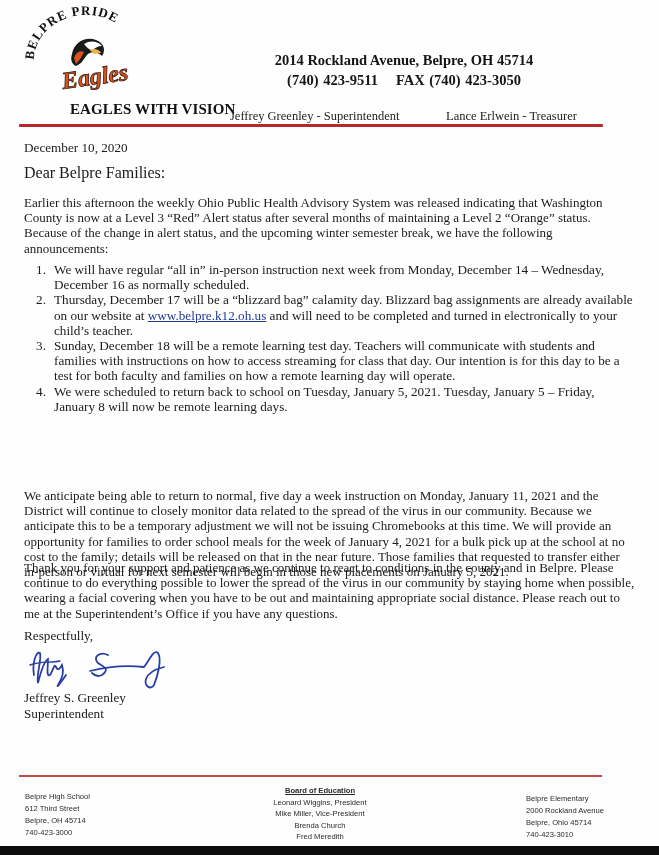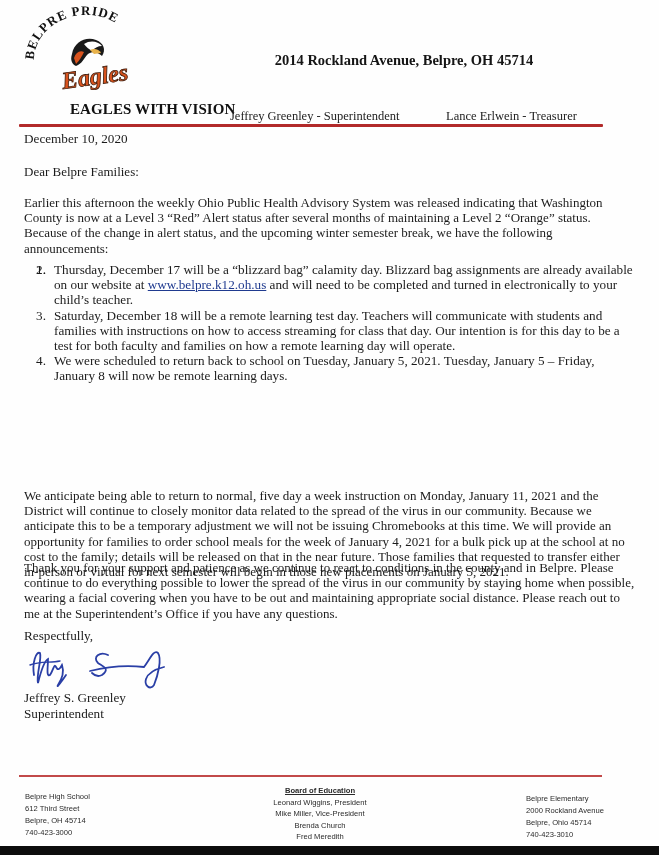--- a/index.html
+++ b/index.html
@@ -34,22 +34,22 @@
     .phone .gap { display: inline-block; width: 18px; }
     .officers {
       position: absolute; left: 230px; top: 109px; font-size: 12.5px; color: #222;
     }
     .officers .treas { position: absolute; left: 216px; top: 0; white-space: nowrap; }
     .officers .supt { white-space: nowrap; }
     .header-rule {
       position: absolute; left: 19px; top: 124px; width: 584px; height: 3px;
       background: #b22a2a; border-radius: 1px;
     }
-    .date { position: absolute; left: 24px; top: 131px; font-size: 13.2px; }
-    .salutation { position: absolute; left: 24px; top: 164px; font-size: 13px; }
+    .date { position: absolute; left: 24px; top: 140px; font-size: 13.2px; }
+    .salutation { position: absolute; left: 24px; top: 164px; font-size: 16px; }
     .para { position: absolute; left: 24px; width: 612px; font-size: 13px; line-height: 15.2px; text-align: left; }
     .p1 { top: 195px; }
     .list { position: absolute; left: 24px; top: 262px; width: 612px; margin: 0; padding: 0; list-style: none; font-size: 13.2px; line-height: 15.2px; }
     .list li { position: relative; padding-left: 30px; margin-bottom: 0; }
     .list li .num { position: absolute; left: 0; width: 22px; text-align: right; }
     .link { color: #1f3a8f; text-decoration: underline; }
     .p2 { top: 488px; }
     .p3 { top: 560px; }
     .closing { position: absolute; left: 24px; top: 628px; font-size: 13.2px; }
     .signature { position: absolute; left: 26px; top: 645px; width: 150px; height: 45px; }
@@ -83,41 +83,45 @@
       <path d="M58 48 C 60 36, 72 30, 82 34 C 90 37, 92 44, 88 50 C 84 46, 78 45, 74 48 C 70 52, 68 58, 62 60 C 58 58, 56 54, 58 48 Z" fill="#1a1a1a"></path>
       <path d="M70 38 C 76 34, 84 35, 88 40 C 84 40, 80 42, 78 45 C 75 43, 72 41, 70 38 Z" fill="#ffffff"></path>
       <path d="M60 52 C 62 46, 66 44, 70 46 C 68 50, 66 54, 62 58 Z" fill="#d9531e"></path>
       <path d="M76 44 C 80 42, 85 43, 87 47 L 80 48 Z" fill="#e8b24a"></path>
       <text x="48" y="80" font-family="Liberation Serif, serif" font-style="italic" font-weight="bold" font-size="24" fill="#d9531e" stroke="#3a1a0a" stroke-width="0.8" transform="rotate(-8 70 74)">Eagles</text>
     </svg>
   </div>
   <div class="logo-tagline">EAGLES WITH VISION</div>
 
   <div class="address">2014 Rockland Avenue, Belpre, OH 45714</div>
+  <div class="phone">
+    <span>(740) 423-9511</span><span class="gap"></span><span>FAX (740) 423-3050</span>
+  </div>
   <div class="officers">
     <span class="supt">Jeffrey Greenley - Superintendent</span>
     <span class="treas">Lance Erlwein - Treasurer</span>
   </div>
   <div class="header-rule"></div>
 
   <div class="date">December 10, 2020</div>
   <div class="salutation">Dear Belpre Families:</div>
   <div class="para p1">Earlier this afternoon the weekly Ohio Public Health Advisory System was released indicating that Washington County is now at a Level 3 “Red” Alert status after several months of maintaining a Level 2 “Orange” status. Because of the change in alert status, and the upcoming winter semester break, we have the following announcements:</div>
 
   <ol class="list">
     <li>
       <span class="num">1.</span>
+      <span>We will have regular “all in” in-person instruction next week from Monday, December 14 – Wednesday, December 16 as normally scheduled.</span>
     </li>
     <li>
       <span class="num">2.</span>
       <span>Thursday, December 17 will be a “blizzard bag” calamity day.  Blizzard bag assignments are already available on our website at </span><a class="link">www.belpre.k12.oh.us</a><span> and will need to be completed and turned in electronically to your child’s teacher.</span>
     </li>
     <li>
       <span class="num">3.</span>
-      <span>Saturday, December 18 will be a remote learning test day.  Teachers will communicate with students and families with instructions on how to access streaming for class that day.  Our intention is for this day to be a test for both faculty and families on how a remote learning day will operate.</span>
+      <span>Sunday, December 18 will be a remote learning test day.  Teachers will communicate with students and families with instructions on how to access streaming for class that day.  Our intention is for this day to be a test for both faculty and families on how a remote learning day will operate.</span>
     </li>
     <li>
       <span class="num">4.</span>
       <span>We were scheduled to return back to school on Tuesday, January 5, 2021.  Tuesday, January 5 – Friday, January 8 will now be remote learning days.</span>
     </li>
   </ol>
 
   <div class="para p2">We anticipate being able to return to normal, five day a week instruction on Monday, January 11, 2021 and the District will continue to closely monitor data related to the spread of the virus in our community.  Because we anticipate this to be a temporary adjustment we will not be issuing Chromebooks at this time.  We will provide an opportunity for families to order school meals for the week of January 4, 2021 for a bulk pick up at the school at no cost to the family; details will be released on that in the near future.  Those families that requested to transfer either in-person or virtual for next semester will begin in those new placements on January 5, 2021.</div>
   <div class="para p3">Thank you for your support and patience as we continue to react to conditions in the county and in Belpre. Please continue to do everything possible to lower the spread of the virus in our community by staying home when possible, wearing a facial covering when you have to be out and maintaining appropriate social distance. Please reach out to me at the Superintendent’s Office if you have any questions.</div>
 

